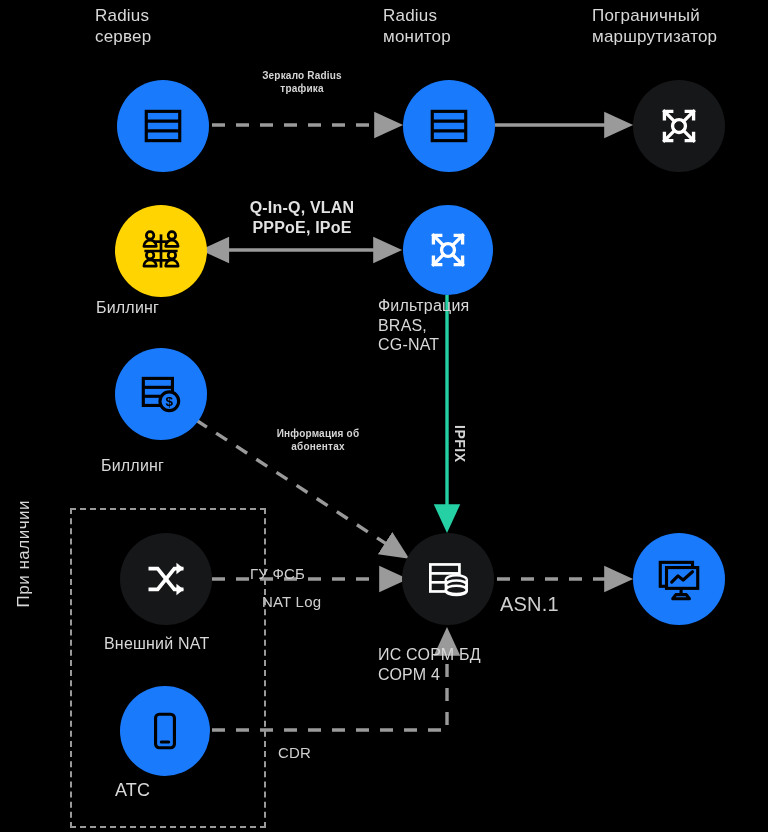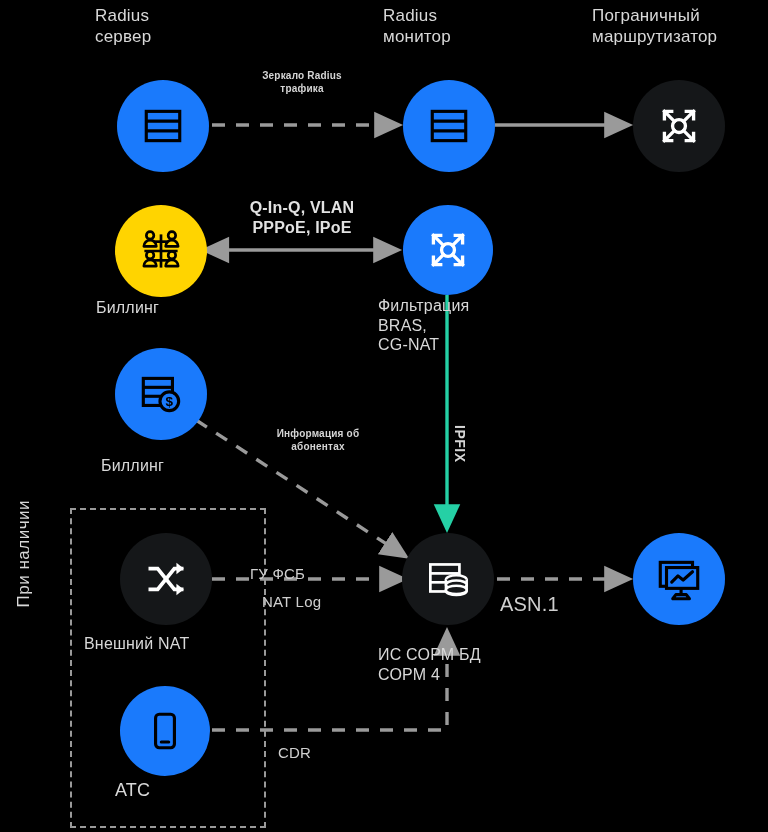--- a/index.html
+++ b/index.html
@@ -177,21 +177,21 @@
   <div class="circle c-dark" style="left:120px;top:533px;width:92px;height:92px;">
     <svg width="50" height="50" viewBox="0 0 48 48">
       <g fill="none" stroke="#fff" stroke-width="3.6" stroke-linecap="square">
         <path d="M9 14 H16 L32 34 H39"></path>
         <path d="M9 34 H16 L32 14 H39"></path>
       </g>
       <path d="M34 8.5 L41 14 L34 19.5 Z" fill="#fff"></path>
       <path d="M34 28.5 L41 34 L34 39.5 Z" fill="#fff"></path>
     </svg>
   </div>
-  <div class="nlabel" style="left:84px;top:634px;width:140px;font-size:16px;">Внешний NAT</div>
+  <div class="nlabel" style="left:104px;top:634px;width:140px;font-size:16px;">Внешний NAT</div>
 
   <div class="circle c-blue" style="left:120px;top:686px;width:90px;height:90px;">
     <svg width="44" height="44" viewBox="0 0 42 42">
       <rect x="12" y="5" width="18" height="32" rx="3.5" fill="none" stroke="#000" stroke-width="3"></rect>
       <line x1="17.5" y1="31.5" x2="24.5" y2="31.5" stroke="#000" stroke-width="3" stroke-linecap="round"></line>
     </svg>
   </div>
   <div class="nlabel" style="left:115px;top:780px;width:100px;font-size:18px;">АТС</div>
 
   <div class="elabel" style="left:250px;top:565px;width:110px;text-align:left;font-size:15px;">ГУ ФСБ</div>

